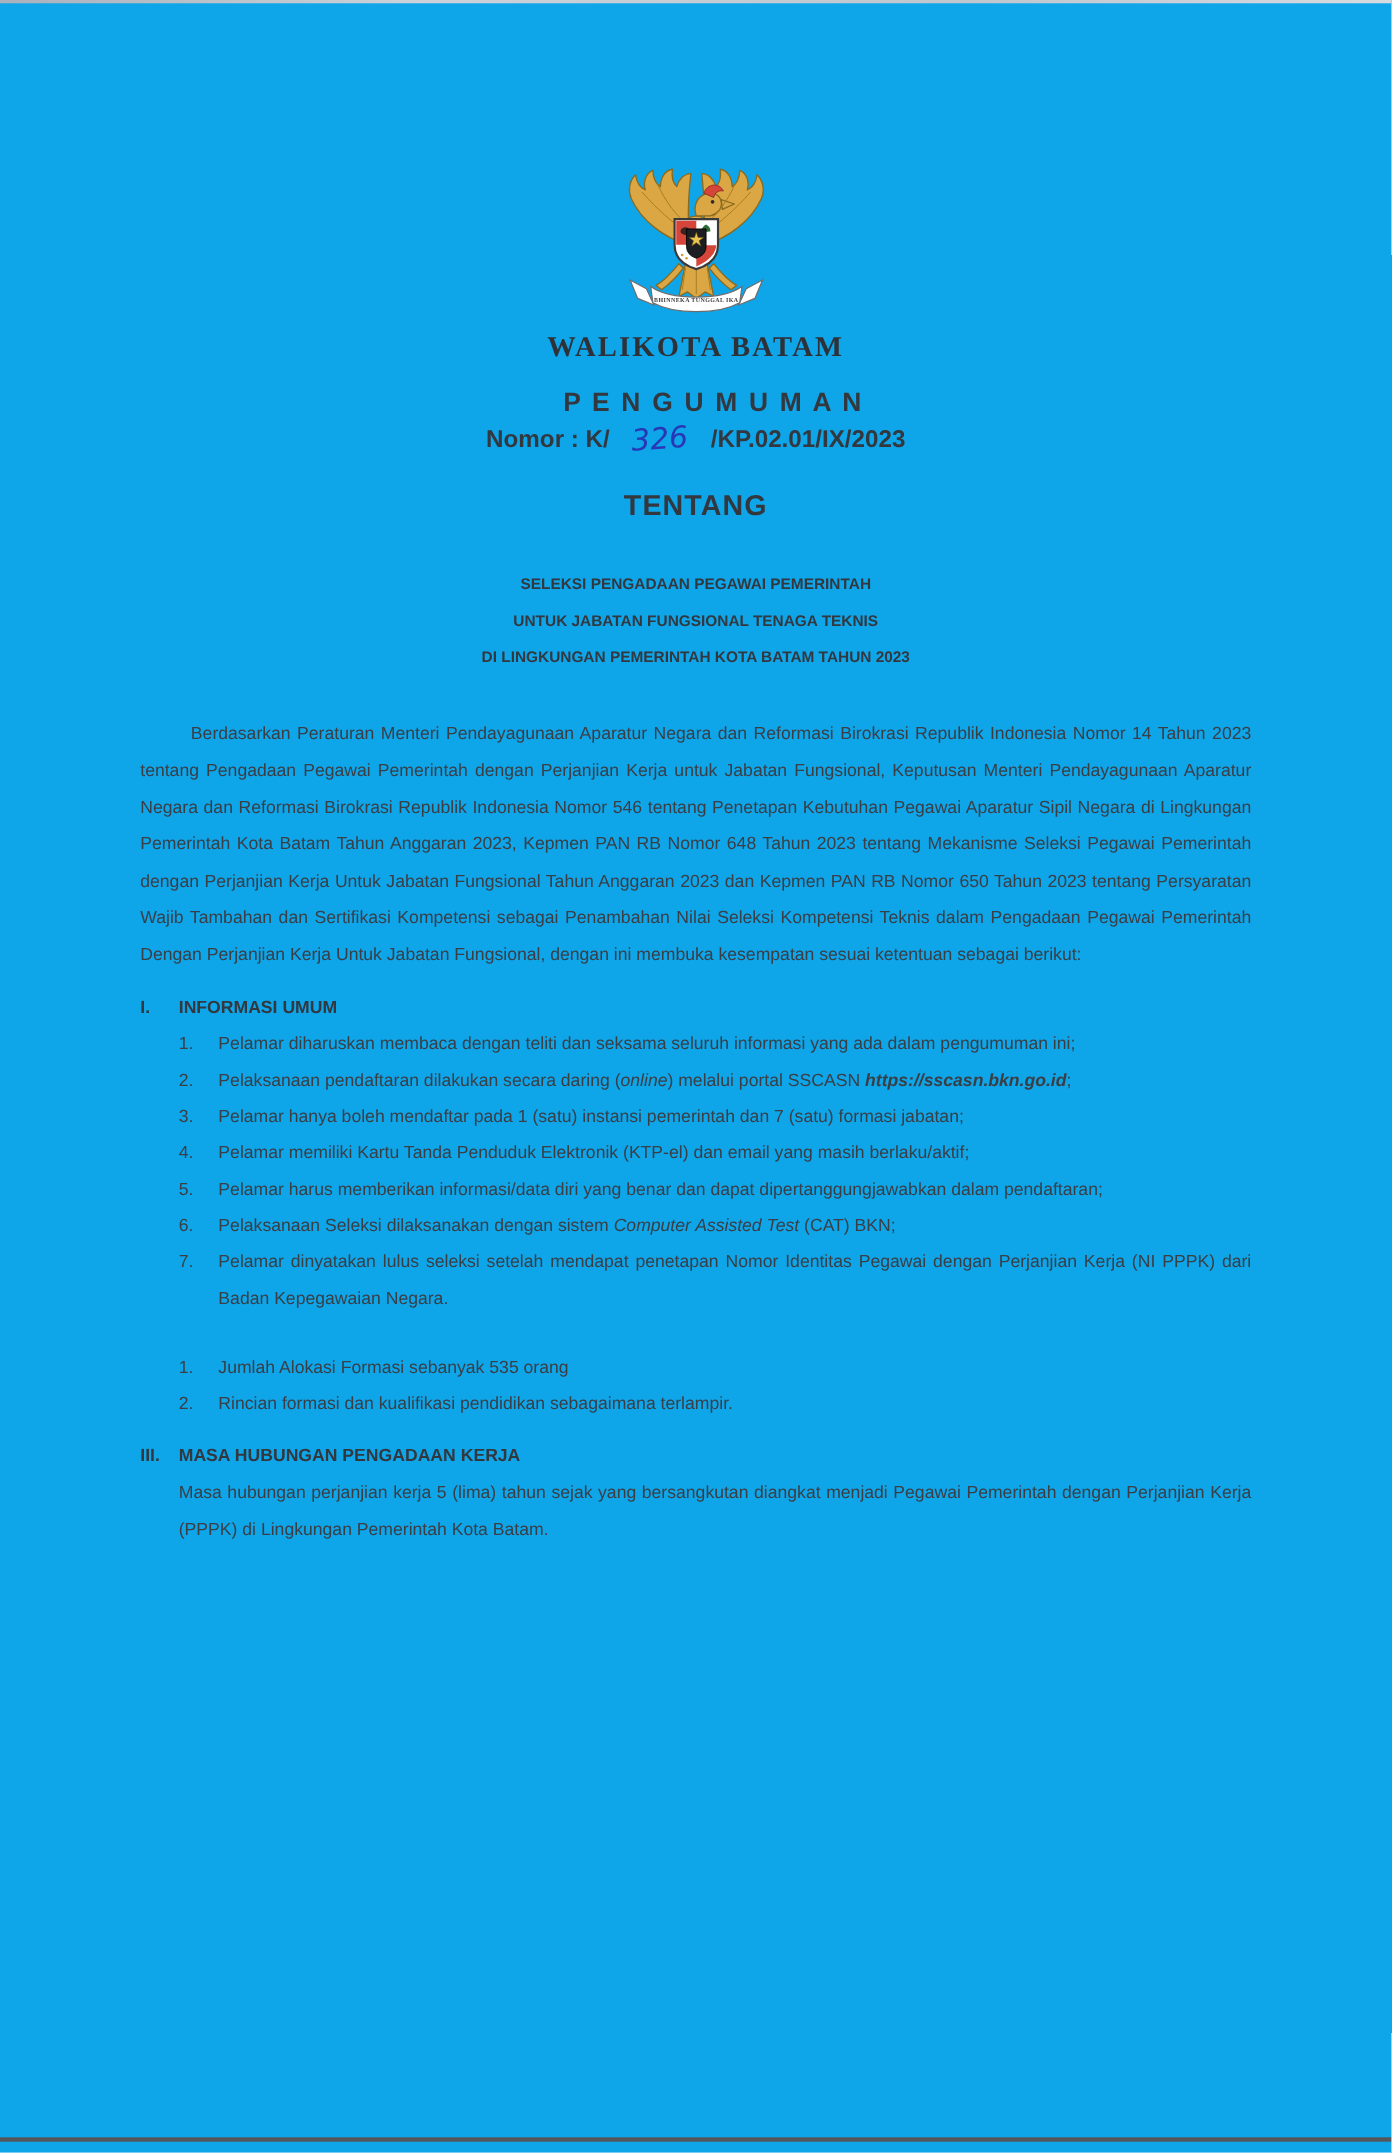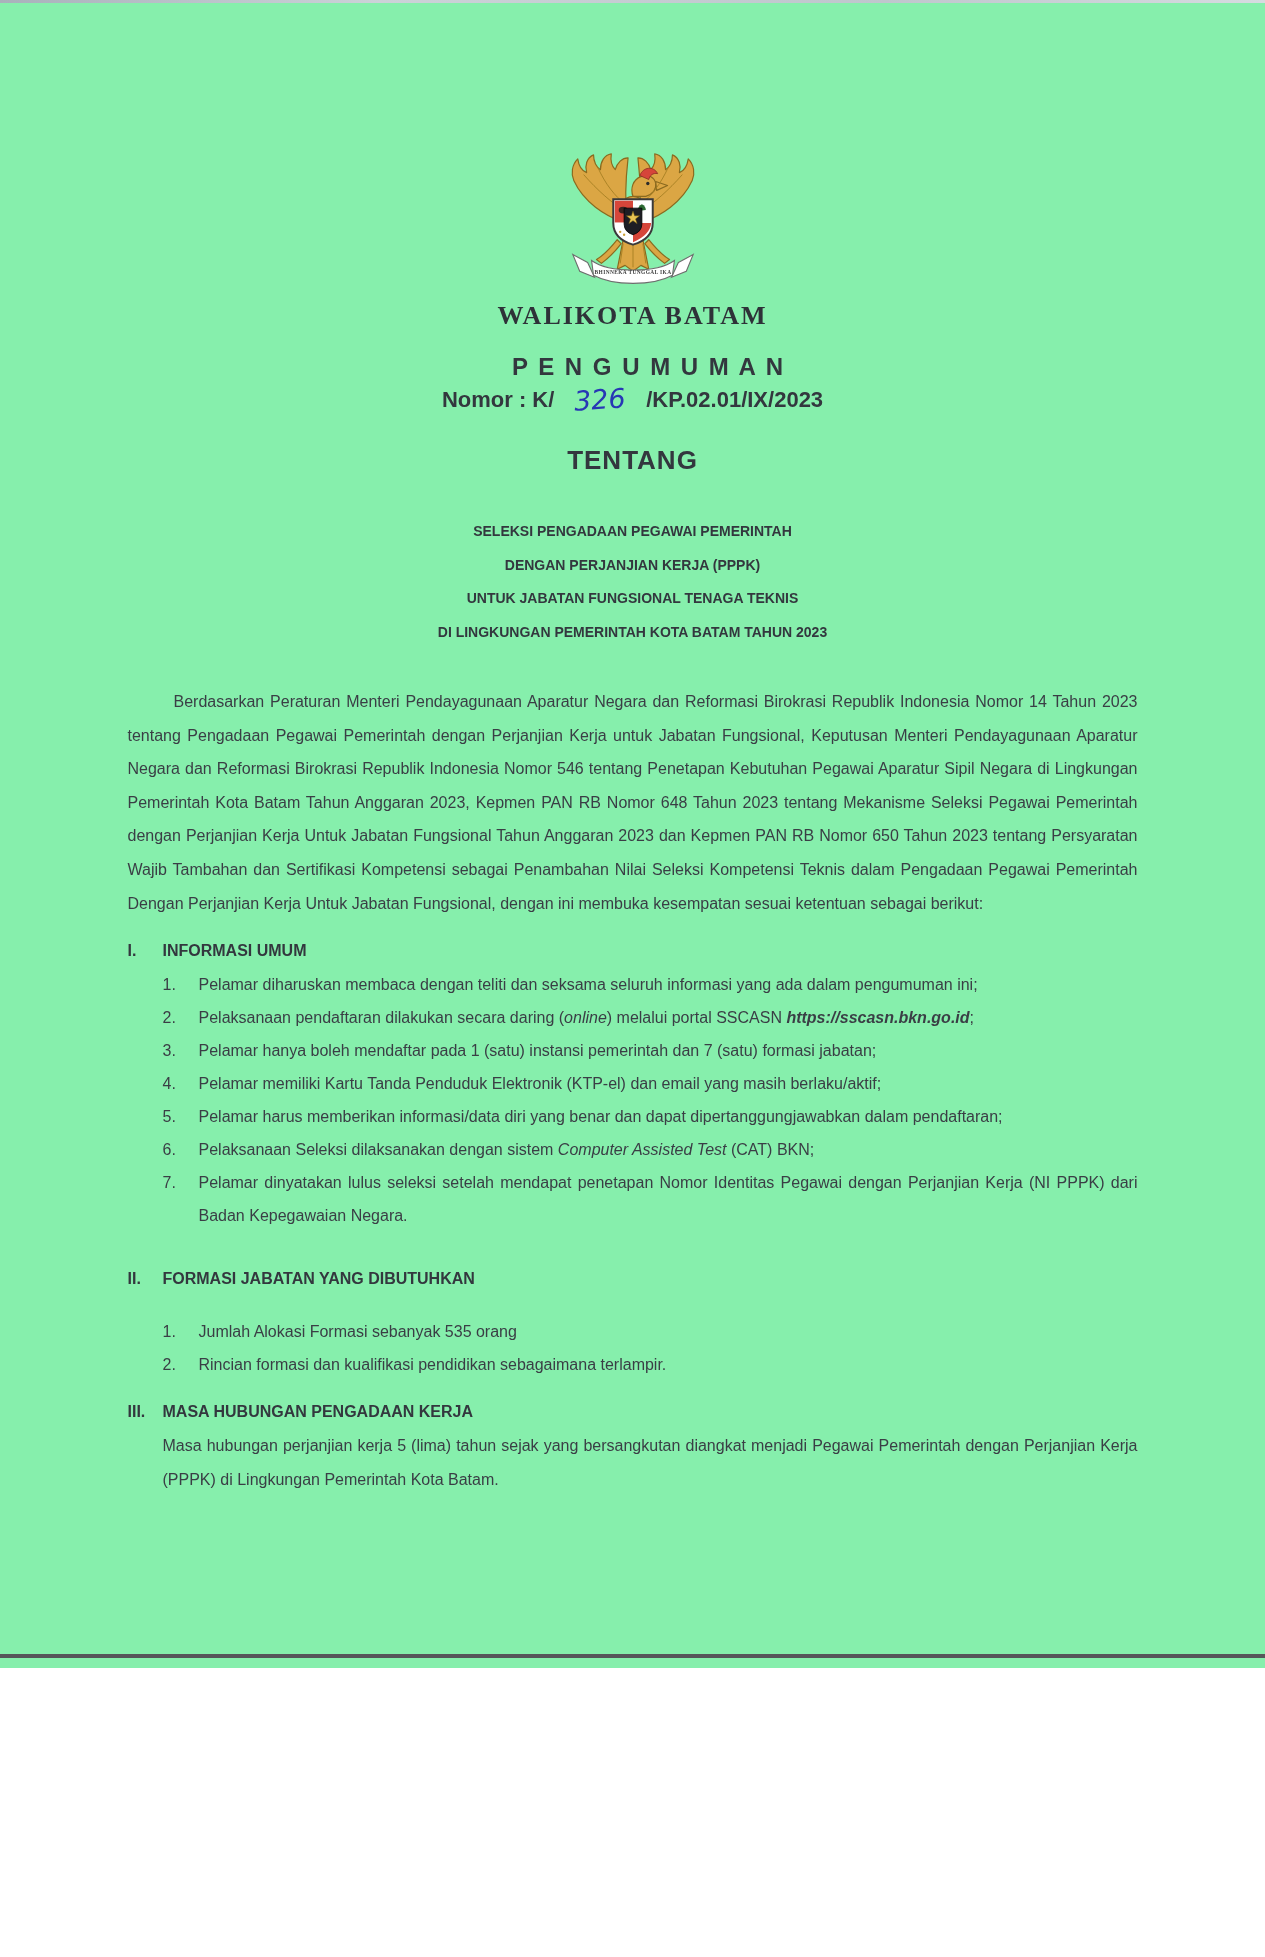--- a/index.html
+++ b/index.html
@@ -1,19 +1,19 @@
 <!DOCTYPE html>
 <html><head>
 <meta charset="utf-8">
 <style>
   html, body { margin:0; padding:0; background:#ffffff; }
   .page {
     position:relative;
-    width:1265px; height:1668px;
-    background:#86efac;
+    width:1265px; height:1957px;
+    background:#0ea5e9;
     overflow:hidden;
     font-family:"Liberation Sans", sans-serif;
     color:#3a3e45;
   }
   .edge-top {
     position:absolute; top:0; left:0; right:0; height:3px;
     background:linear-gradient(90deg,#a9b1bb,#ccd2d8 30%,#bfc6cd 70%,#d6dbe0);
   }
   .edge-bottom {
     position:absolute; left:0; right:0; bottom:10px; height:4px;
@@ -115,21 +115,20 @@
     <div class="org-title">WALIKOTA BATAM</div>
     <div class="doc-type">P E N G U M U M A N</div>
     <div class="nomor-line">
       <span>Nomor : K/</span>
       <span class="handwritten">326</span>
       <span>/KP.02.01/IX/2023</span>
     </div>
     <div class="tentang">TENTANG</div>
     <div class="subject">
       <div>SELEKSI PENGADAAN PEGAWAI PEMERINTAH</div>
-      <div>DENGAN PERJANJIAN KERJA (PPPK)</div>
       <div>UNTUK JABATAN FUNGSIONAL TENAGA TEKNIS</div>
       <div>DI LINGKUNGAN PEMERINTAH KOTA BATAM TAHUN 2023</div>
     </div>
   </header>
 
   <main class="doc-body">
     <p class="preamble">Berdasarkan Peraturan Menteri Pendayagunaan Aparatur Negara dan Reformasi Birokrasi Republik Indonesia Nomor 14 Tahun 2023 tentang Pengadaan Pegawai Pemerintah dengan Perjanjian Kerja untuk Jabatan Fungsional, Keputusan Menteri Pendayagunaan Aparatur Negara dan Reformasi Birokrasi Republik Indonesia Nomor 546 tentang Penetapan Kebutuhan Pegawai Aparatur Sipil Negara di Lingkungan Pemerintah Kota Batam Tahun Anggaran 2023, Kepmen PAN RB Nomor 648 Tahun 2023 tentang Mekanisme Seleksi Pegawai Pemerintah dengan Perjanjian Kerja Untuk Jabatan Fungsional Tahun Anggaran 2023 dan Kepmen PAN RB Nomor 650 Tahun 2023 tentang Persyaratan Wajib Tambahan dan Sertifikasi Kompetensi sebagai Penambahan Nilai Seleksi Kompetensi Teknis dalam Pengadaan Pegawai Pemerintah Dengan Perjanjian Kerja Untuk Jabatan Fungsional, dengan ini membuka kesempatan sesuai ketentuan sebagai berikut:</p>
 
     <section class="section sec1">
       <div class="sec-head">
@@ -162,24 +161,20 @@
           <div class="li-text"><span>Pelaksanaan Seleksi dilaksanakan dengan sistem </span><i>Computer Assisted Test</i><span> (CAT) BKN;</span></div>
         </li>
         <li>
           <span class="li-num">7.</span>
           <div class="li-text">Pelamar dinyatakan lulus seleksi  setelah mendapat penetapan Nomor Identitas Pegawai dengan Perjanjian Kerja (NI PPPK) dari Badan Kepegawaian Negara.</div>
         </li>
       </ol>
     </section>
 
     <section class="section sec2">
-      <div class="sec-head">
-        <span class="sec-numeral">II.</span>
-        <span class="sec-title">FORMASI JABATAN YANG DIBUTUHKAN</span>
-      </div>
       <ol class="items">
         <li>
           <span class="li-num">1.</span>
           <div class="li-text">Jumlah Alokasi Formasi sebanyak 535 orang</div>
         </li>
         <li>
           <span class="li-num">2.</span>
           <div class="li-text">Rincian formasi dan kualifikasi pendidikan sebagaimana terlampir.</div>
         </li>
       </ol>

